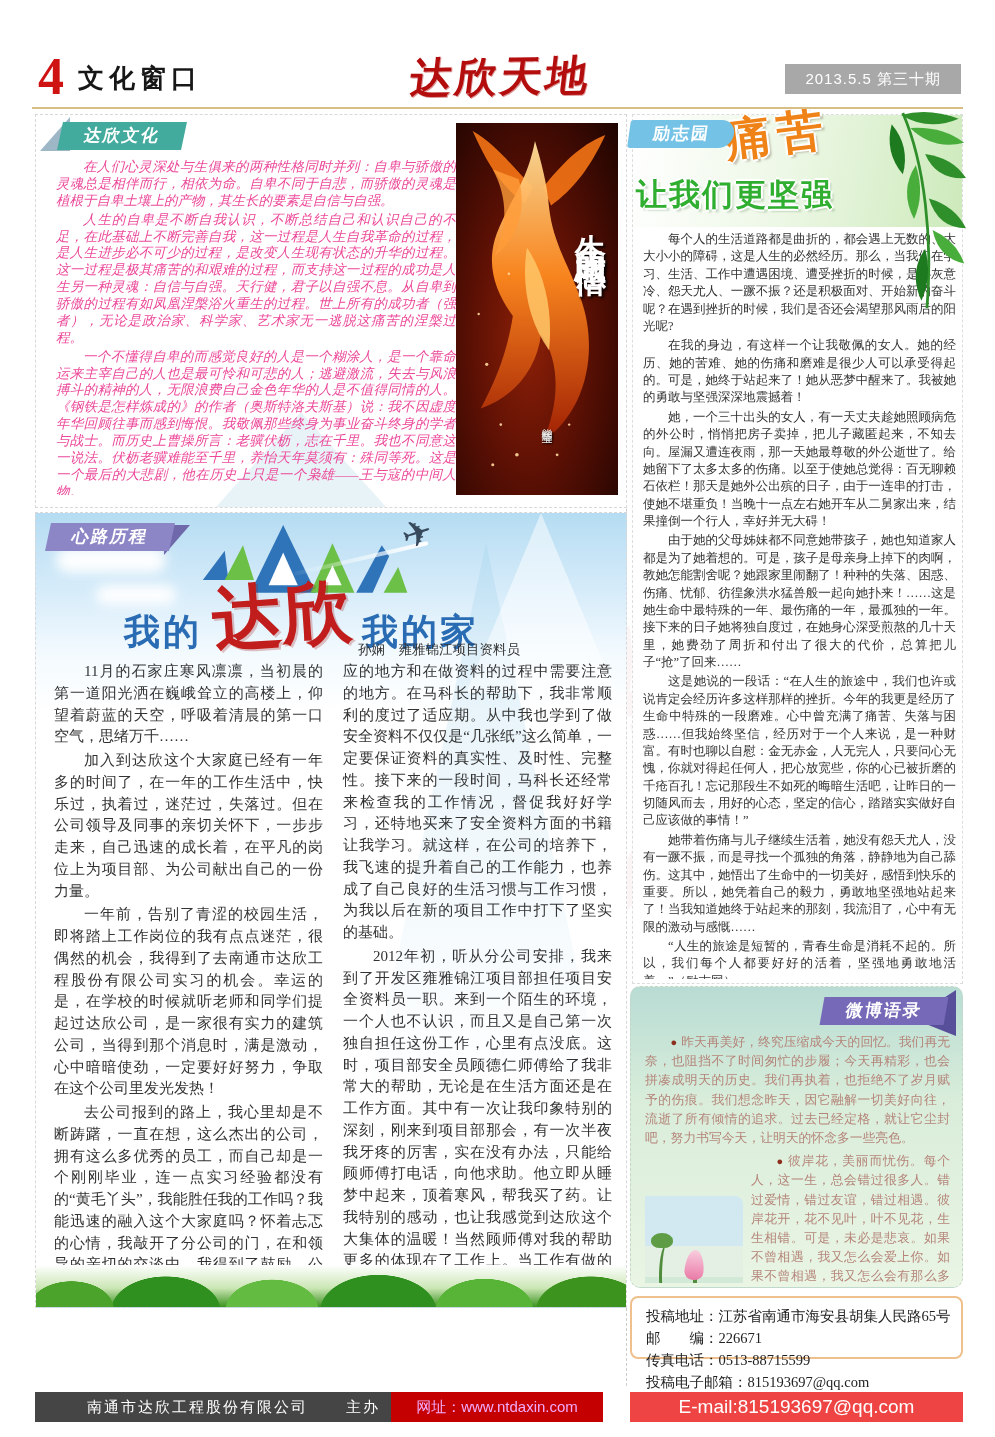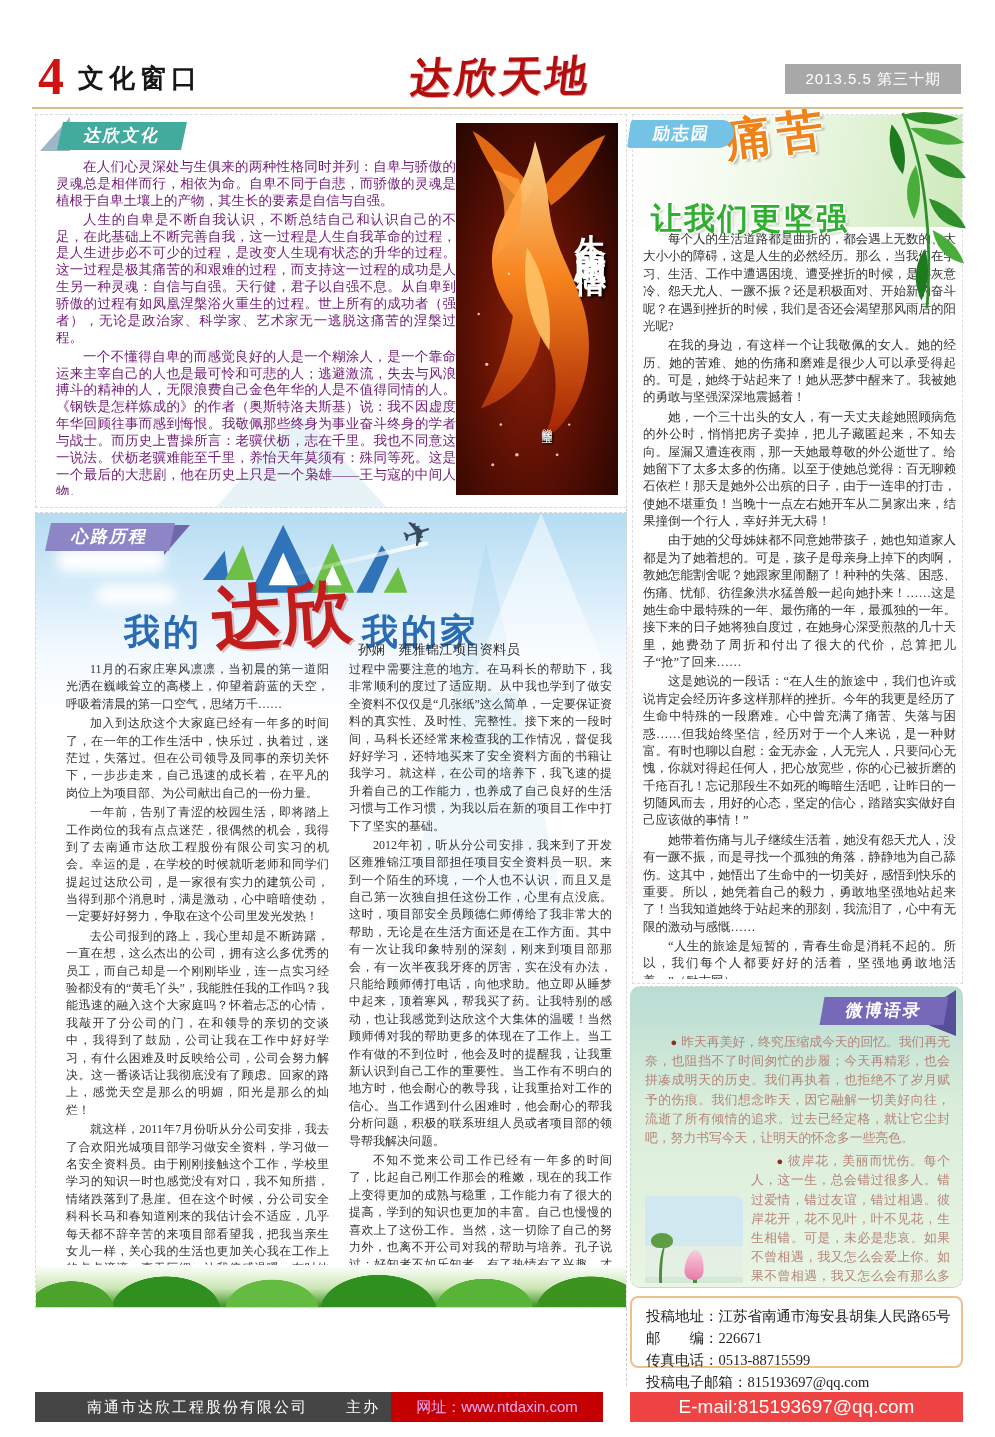--- a/index.html
+++ b/index.html
@@ -24,21 +24,21 @@
        padding:0 24px;transform:skewX(-12deg);z-index:5;letter-spacing:2px;}
   
   .culture{position:absolute;left:35px;top:114px;width:590px;height:392px;
            border:1px dashed #d8d8d8;background:#fff;z-index:1;}
   .cul-fold{position:absolute;left:4px;top:2px;width:0;height:0;
             border-left:30px solid transparent;border-bottom:34px solid #9db7c6;}
   .cul-tag{left:24px;top:7px;background:#43ab9e;}
   .cul-tri{position:absolute;left:180px;bottom:0;width:170px;height:95px;
            background:rgba(150,200,225,.22);clip-path:polygon(50% 0,0 100%,100% 100%);}
   .culture-text{position:absolute;left:20px;top:44px;width:400px;height:336px;overflow:hidden;
-                font-size:13.5px;line-height:1.25;color:#701a75;text-align:justify;}
+                font-size:13.5px;line-height:1.25;color:#ec4899;text-align:justify;font-style:italic;}
   .culture-text p,.j-body p,.insp-body p{margin:0 0 2px 0;text-indent:2em;}
   
   .poster{position:absolute;right:8px;top:8px;width:162px;height:372px;overflow:hidden;
           background:radial-gradient(ellipse at 45% 58%, #8d2008 0%, #5c1004 45%, #1d0401 100%);}
   .poster svg{position:absolute;left:0;top:0;}
   .poster-title{position:absolute;top:86px;right:12px;writing-mode:vertical-rl;
                 font:bold 31px/1.05 "Liberation Serif",serif;color:#fff;letter-spacing:8px;
                 text-shadow:2px 2px 3px rgba(0,0,0,.9);}
   .poster-author{position:absolute;bottom:70px;right:64px;writing-mode:vertical-rl;
                  font-size:11px;color:#eee;letter-spacing:2px;text-shadow:1px 1px 2px #000;}
@@ -55,42 +55,42 @@
   .contrail{position:absolute;left:252px;top:44px;width:142px;height:4px;border-radius:2px;
             background:linear-gradient(90deg,rgba(255,255,255,0),#ffffff);transform:rotate(-13deg);}
   .plane{position:absolute;left:366px;top:0px;font-family:"DejaVu Sans",sans-serif;
          font-size:36px;color:#39495c;transform:rotate(-18deg);}
   .j-title{position:absolute;left:88px;top:70px;display:flex;align-items:flex-end;z-index:3;}
   .jt-blue{font:bold 36px/1 "Liberation Sans",sans-serif;color:#2a6cb3;letter-spacing:3px;}
   .jt-red{font:bold 70px/0.95 "Liberation Serif",serif;color:#c21d1d;padding:0 10px;
           transform:rotate(-4deg);text-shadow:2px 2px 0 rgba(160,20,20,.25);}
   .j-byline{position:absolute;left:322px;top:130px;font:13.5px/1 "Liberation Sans",sans-serif;color:#333;z-index:3;}
   .j-body{position:absolute;left:18px;right:14px;top:148px;bottom:42px;overflow:hidden;
-          column-count:2;column-gap:20px;font-size:12px;line-height:1.45;color:#333;
-          text-align:justify;z-index:2;margin-left:12px;}
+          column-count:2;column-gap:20px;font-size:15px;line-height:1.45;color:#333;
+          text-align:justify;z-index:2;}
   .grass{position:absolute;left:0;right:0;bottom:0;height:42px;z-index:4;background:
      radial-gradient(70px 46px at 6% 105%, #4ca32c 0 60%, transparent 61%),
      radial-gradient(90px 56px at 22% 108%, #2f8f1f 0 60%, transparent 61%),
      radial-gradient(76px 48px at 40% 104%, #63bc41 0 60%, transparent 61%),
      radial-gradient(96px 60px at 58% 110%, #2f8f1f 0 60%, transparent 61%),
      radial-gradient(80px 50px at 76% 105%, #57b437 0 60%, transparent 61%),
      radial-gradient(90px 56px at 94% 108%, #3c941f 0 60%, transparent 61%),
      linear-gradient(180deg, rgba(255,255,255,0) 0, rgba(140,200,90,.45) 55%, #3c941f 100%);}
   
   .inspiration{position:absolute;left:632px;top:114px;width:331px;height:870px;
                border:1px dashed #ddd;box-sizing:border-box;background:#fff;z-index:1;}
   .insp-head{position:absolute;left:0;top:0;right:0;height:112px;overflow:visible;
              background:linear-gradient(100deg,#ffffff 0%,#eef8e7 45%,#cdeabb 100%);}
   .insp-tag{left:-4px;top:5px;background:#74c3e6;transform:skewX(-8deg);border-radius:3px 14px 14px 3px;}
   .pain-title{position:absolute;left:92px;top:-4px;font:bold 46px/1 "Liberation Sans",sans-serif;
               color:#ef8318;letter-spacing:6px;transform:rotate(-7deg);
               text-shadow:2px 0 #fff,-2px 0 #fff,0 2px #fff,0 -2px #fff,3px 3px 2px rgba(60,30,0,.25);}
-  .strong-title{position:absolute;left:18px;top:64px;font:bold 31px/1 "Liberation Sans",sans-serif;
+  .strong-title{position:absolute;left:3px;top:64px;font:bold 31px/1 "Liberation Sans",sans-serif;
               color:#2fae2f;letter-spacing:2px;
-              text-shadow:2px 0 #fff,-2px 0 #fff,0 2px #fff,0 -2px #fff,3px 3px 2px rgba(0,60,0,.18);margin-top:24px;}
+              text-shadow:2px 0 #fff,-2px 0 #fff,0 2px #fff,0 -2px #fff,3px 3px 2px rgba(0,60,0,.18);}
   .bamboo{position:absolute;right:-4px;top:-6px;z-index:4;}
   .insp-body{position:absolute;left:10px;right:6px;top:116px;bottom:4px;overflow:hidden;
              font-size:12.5px;line-height:1.39;color:#333;text-align:justify;}
   
   .weibo{position:absolute;left:630px;top:986px;width:333px;height:302px;border-radius:10px;
          background:linear-gradient(180deg,#b8dcd4 0,#d9edda 38%,#eaf5e4 100%);
          border:1px dashed #c4d8c8;box-sizing:border-box;overflow:hidden;z-index:1;}
   .wb-fold{position:absolute;top:3px;right:6px;width:44px;height:46px;background:#584f9b;
            clip-path:polygon(0 62%,100% 0,100% 100%);}
   .wb-tag{top:10px;right:16px;left:auto;background:#766ab8;transform:skewX(-10deg);}
@@ -103,21 +103,21 @@
         background:linear-gradient(180deg,#cfe7f4 0 34%,#e3efe3 34% 55%,#cfe7d6 55% 100%);}
   .pod-stem{position:absolute;left:24px;bottom:44px;width:12px;height:58px;
             border-left:3px solid #4f8c3c;border-radius:60% 0 0 40%;}
   .pod{position:absolute;left:16px;bottom:96px;width:22px;height:15px;background:#5f9c46;
        border-radius:50% 50% 42% 42%;}
   .bud-stem{position:absolute;left:58px;bottom:36px;width:4px;height:34px;background:#4f8c3c;}
   .bud{position:absolute;left:50px;bottom:64px;width:19px;height:30px;transform:rotate(5deg);
        background:linear-gradient(180deg,#f7cede 0,#ef93b8 70%,#e77ba6 100%);
        border-radius:50% 50% 46% 46%/72% 72% 28% 28%;}
   
-  .contact{position:absolute;left:630px;top:1296px;width:333px;height:72px;box-sizing:border-box;
+  .contact{position:absolute;left:630px;top:1296px;width:333px;height:63px;box-sizing:border-box;
            border:2px solid #efc08c;border-radius:8px;background:#fff;padding:7px 14px;
            font-size:14.5px;line-height:1.52;color:#222;z-index:1;}
   .contact-line{white-space:nowrap;}
   
   .foot-left{position:absolute;left:35px;top:1392px;width:568px;height:30px;display:flex;
              font-family:"Liberation Sans",sans-serif;z-index:2;}
   .fl-dark{flex:1;background:#454545;color:#fff;font-size:15px;line-height:30px;
            padding-left:52px;letter-spacing:2px;display:flex;gap:38px;}
   .fl-red{width:212px;background:#c50000;color:#f0abfc;font-size:15px;line-height:30px;text-align:center;}
   .foot-right{position:absolute;left:630px;top:1392px;width:333px;height:30px;background:#ef4444;

